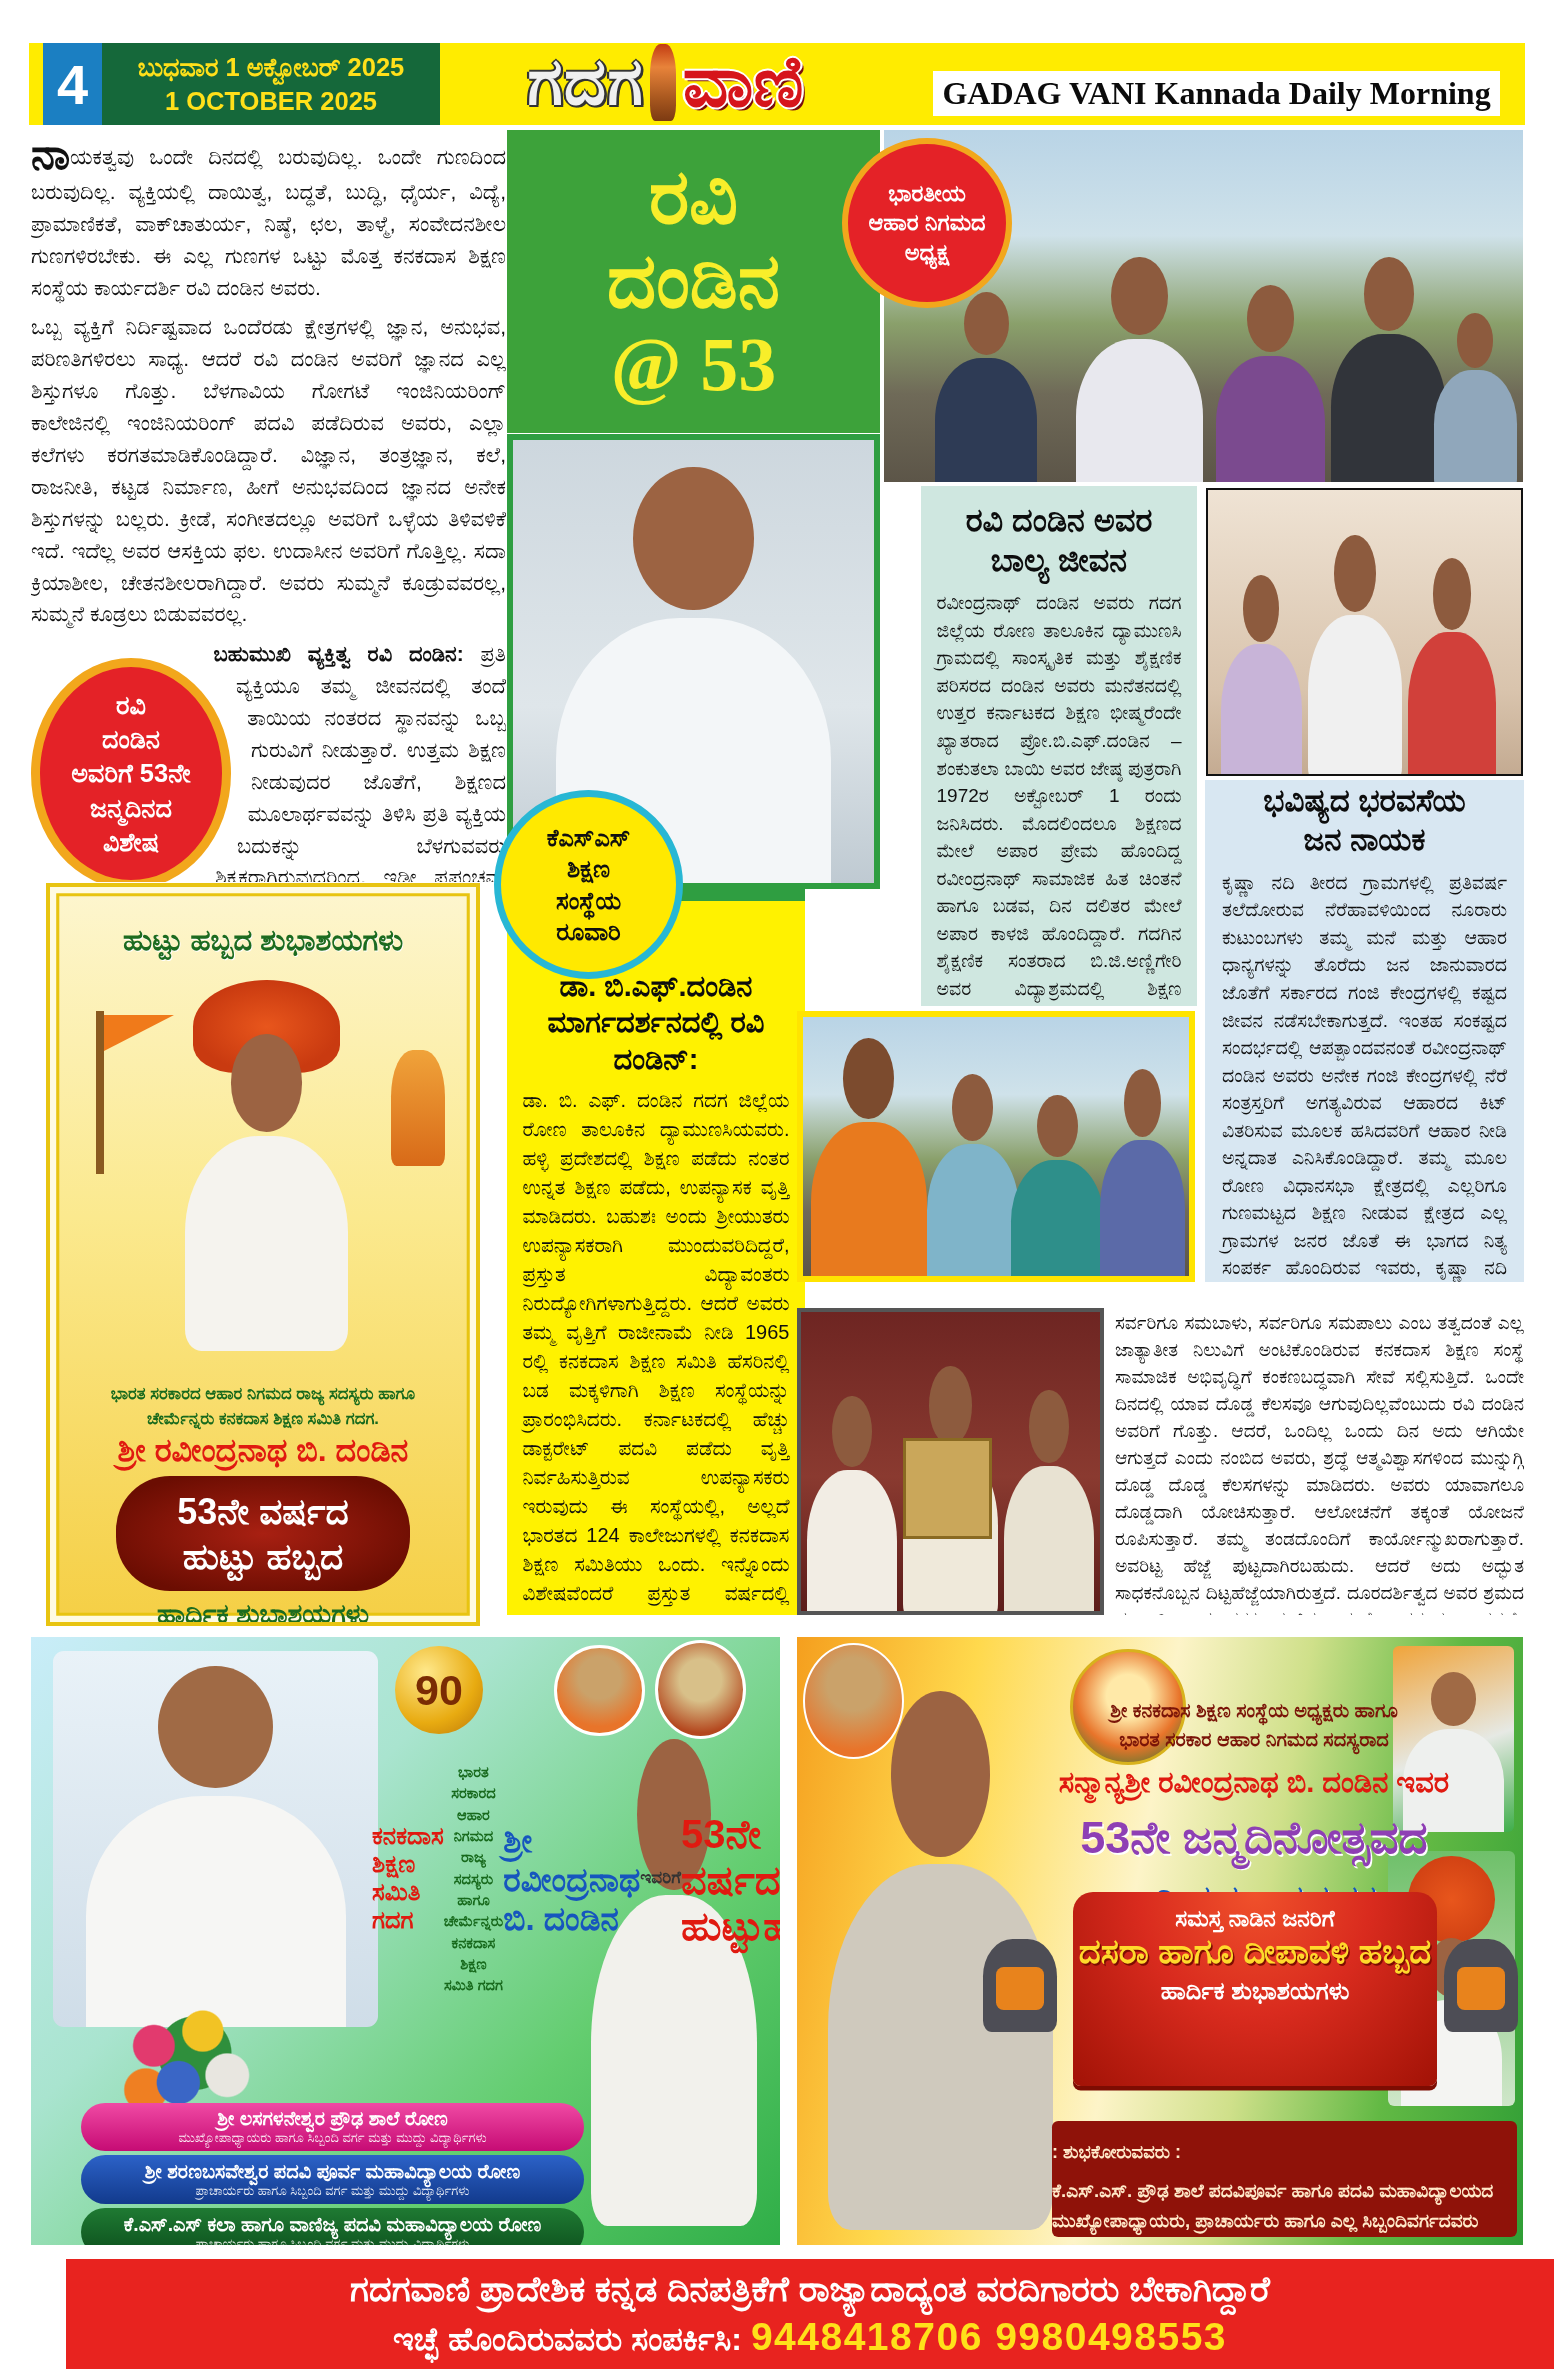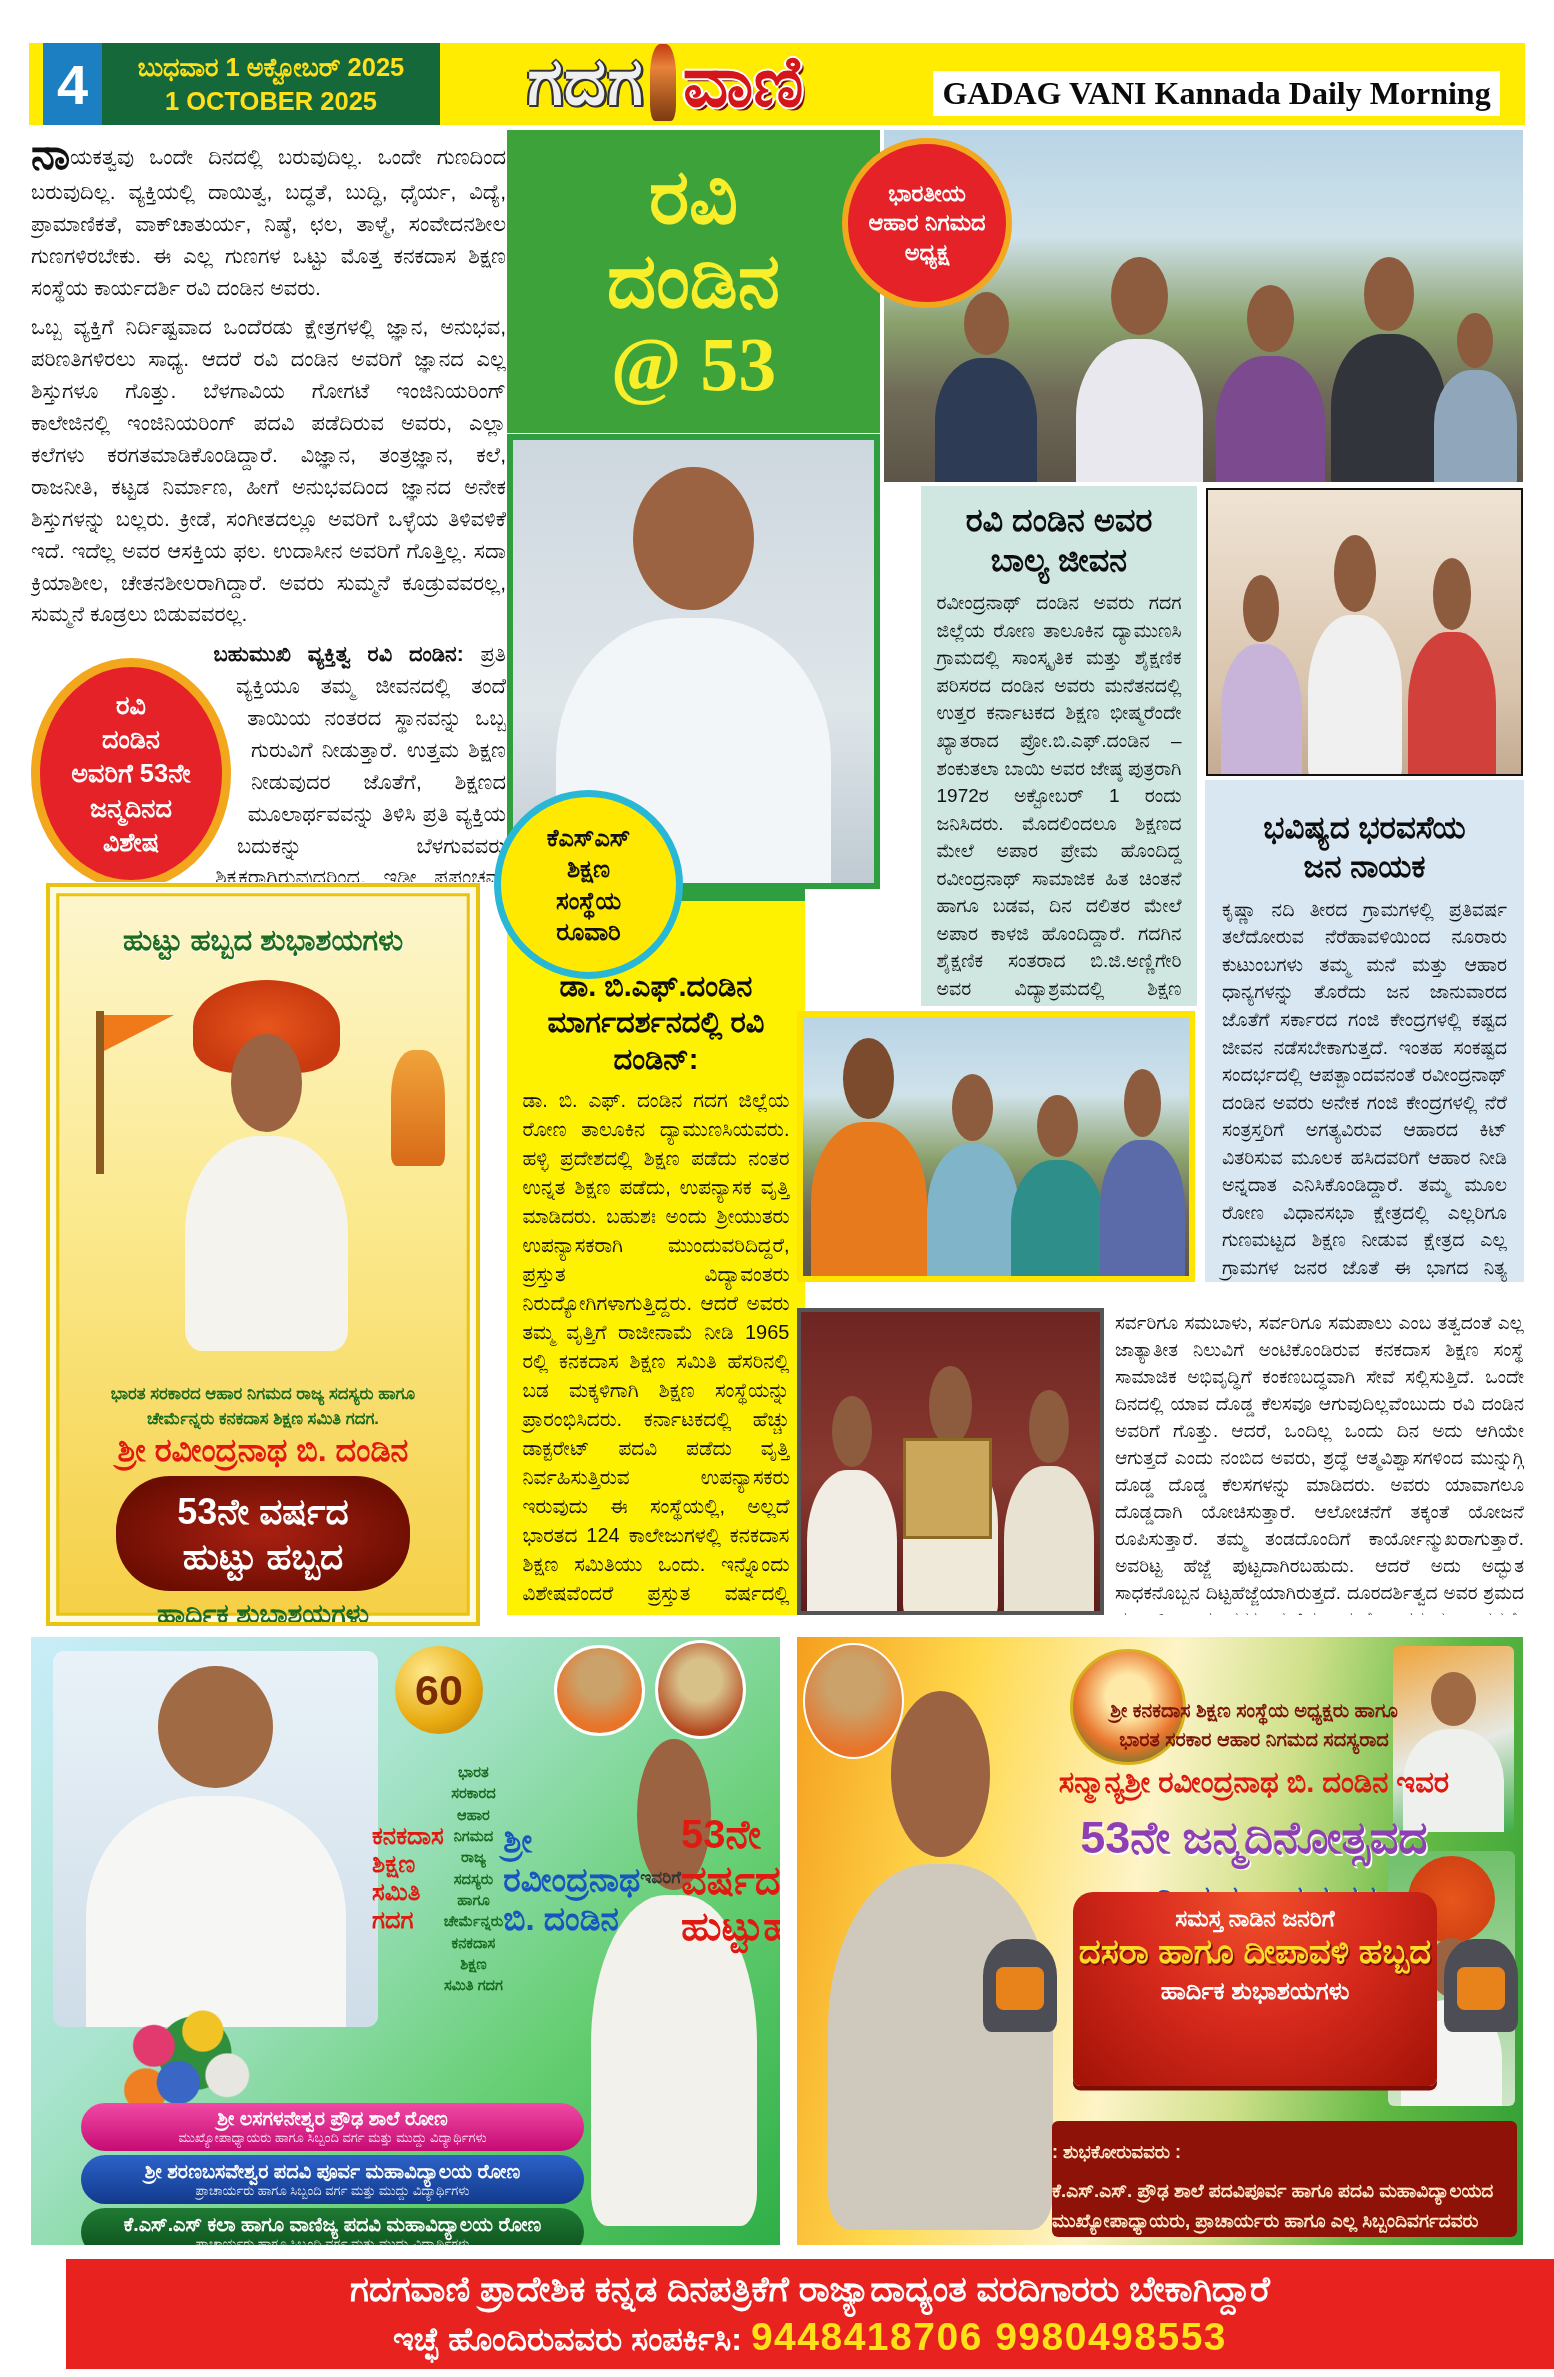--- a/index.html
+++ b/index.html
@@ -48,21 +48,21 @@
   .photo { position:absolute; overflow:hidden; }
   .ph-sky { background:linear-gradient(180deg,#b9d4e6 0%,#cfe2ea 30%,#8aa06b 55%,#6f6a58 75%,#5c5548 100%); }
   .ph-person { position:absolute; }
   .ph-person::before { content:""; display:block; width:44%; height:30%; margin:0 auto;
                        background:var(--skin,#8d5b3e); border-radius:50%; }
   .ph-person::after  { content:""; display:block; width:100%; height:66%; margin-top:3%;
                        background:var(--shirt,#ccc); border-radius:45% 45% 10% 10%; }
 
   
   .box-balya { left:921px; top:486px; width:276px; height:520px; background:#cfe7e0; padding:14px 15.5px; }
-  .box-bhavi { left:1205px; top:780px; width:319px; height:502px; background:#d8e7f2; padding:29px 17px; }
+  .box-bhavi { left:1205px; top:780px; width:319px; height:502px; background:#d8e7f2; padding:2px 17px; }
   .box-guid  { left:507px;  top:889px; width:298px; height:726px; background:#fff200;
                border-top:12.4px solid #2f9e41; padding:67px 15.5px 11px 15.5px; }
   .sec-title { font-weight:bold; color:#0d0d0d; text-align:center; line-height:1.25; margin-bottom:9.3px; }
   .sec-body { color:#101010; line-height:1.45; }
   .laksh { left:1115px; top:1310px; width:409px; height:305px; }
 
   
   .ad-left { left:46px; top:883px; width:434px; height:743px;
              background:linear-gradient(180deg,#fdf6cf 0%,#fbe98e 45%,#f5cf45 100%);
              border:4.6px solid #e8c411; box-shadow:inset 0 0 0 6.2px #fffbe2, inset 0 0 0 9.3px #e8c411; }
@@ -220,21 +220,21 @@
 
     </div>
   </div>
 
   <div class="abs ad-bl clip">
     <div class="photo" style="left:22px;top:14px;width:325px;height:376px;border-radius:11px;background:linear-gradient(180deg,#e9f2f8,#cfdde8);">
       <div class="ph-person" style="left:10%;bottom:-12%;width:80%;height:108%;--shirt:#f6f6f4;--skin:#a06a45;"></div>
     </div>
     <div class="circ" style="left:523px;top:7.7px;width:91px;height:91px;background:radial-gradient(circle at 50% 35%,#caa26a 30%,#e8742a 70%);border:3.1px solid #fff;"></div>
     <div class="circ" style="left:624px;top:3.1px;width:91px;height:99px;background:radial-gradient(circle at 50% 40%,#d8c089 30%,#b4471e 75%);border:3.1px solid #fff;"></div>
-    <div class="circ center" style="left:364px;top:9.3px;width:88px;height:88px;background:radial-gradient(circle at 35% 30%,#ffe98c,#e8ab11 60%,#b97508);color:#7a2c04;font-weight:bold;font-size:43px;">60</div>
+    <div class="circ center" style="left:364px;top:9.3px;width:88px;height:88px;background:radial-gradient(circle at 35% 30%,#ffe98c,#e8ab11 60%,#b97508);color:#7a2c04;font-weight:bold;font-size:43px;">90</div>
     <div class="ph-person" style="left:560px;top:102px;width:166px;height:502px;--shirt:#f2f1ec;--skin:#9c6342;"></div>
     <div class="abs" style="left:74px;top:350px;width:163px;height:147px;background:radial-gradient(circle at 30% 40%,#e23a6e 14%,transparent 15%),radial-gradient(circle at 60% 30%,#f2c324 14%,transparent 15%),radial-gradient(circle at 45% 65%,#3a66c6 16%,transparent 17%),radial-gradient(circle at 75% 60%,#e8e6e0 14%,transparent 15%),radial-gradient(circle at 25% 70%,#ef7f22 13%,transparent 14%),radial-gradient(circle at 55% 45%,#2f8f3c 30%,transparent 31%);"></div>
     <div class="bl-col">
       <div style="color:#e01a10;font-weight:bold;font-size:24px;">ಕನಕದಾಸ ಶಿಕ್ಷಣ ಸಮಿತಿ ಗದಗ</div>
       <div class="pre" style="color:#17691c;font-weight:bold;font-size:14.7px;line-height:1.45;margin-top:3.1px;text-align:center;">ಭಾರತ ಸರಕಾರದ ಆಹಾರ ನಿಗಮದ ರಾಜ್ಯ ಸದಸ್ಯರು ಹಾಗೂ
 ಚೇರ್ಮೆನ್ನರು ಕನಕದಾಸ ಶಿಕ್ಷಣ ಸಮಿತಿ ಗದಗ</div>
       <div style="color:#1656be;font-weight:bold;font-size:33px;margin-top:6.2px;">ಶ್ರೀ ರವೀಂದ್ರನಾಥ ಬಿ. ದಂಡಿನ</div>
       <div style="color:#333;font-weight:bold;font-size:17px;">ಇವರಿಗೆ</div>
       <div style="color:#e01a10;font-weight:bold;font-size:40px;margin-top:6px;">53ನೇ ವರ್ಷದ ಹುಟ್ಟುಹಬ್ಬದ</div>
       <div class="pill" style="background:linear-gradient(180deg,#e8391f,#a11206);font-weight:bold;font-size:24px;width:325px;">ಹಾರ್ದಿಕ ಶುಭಾಶಯಗಳು</div>

